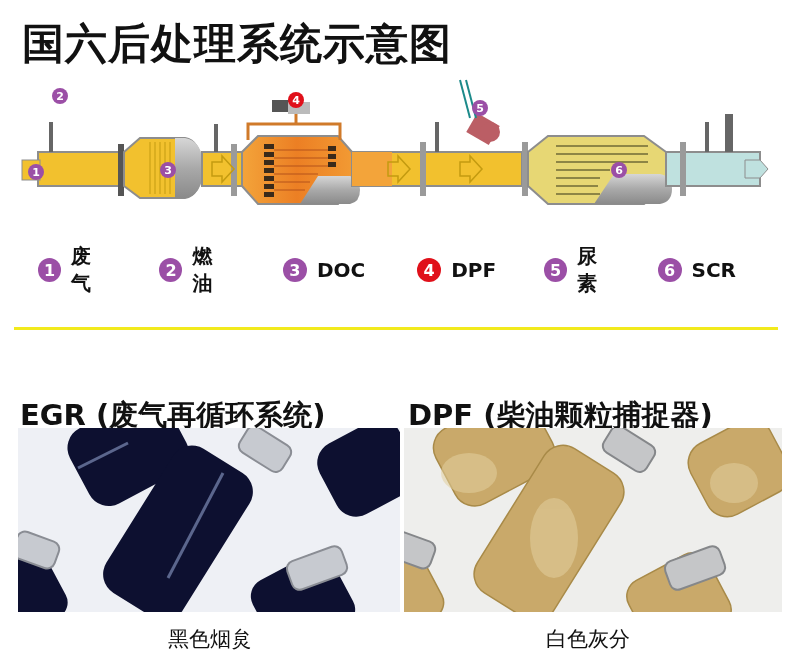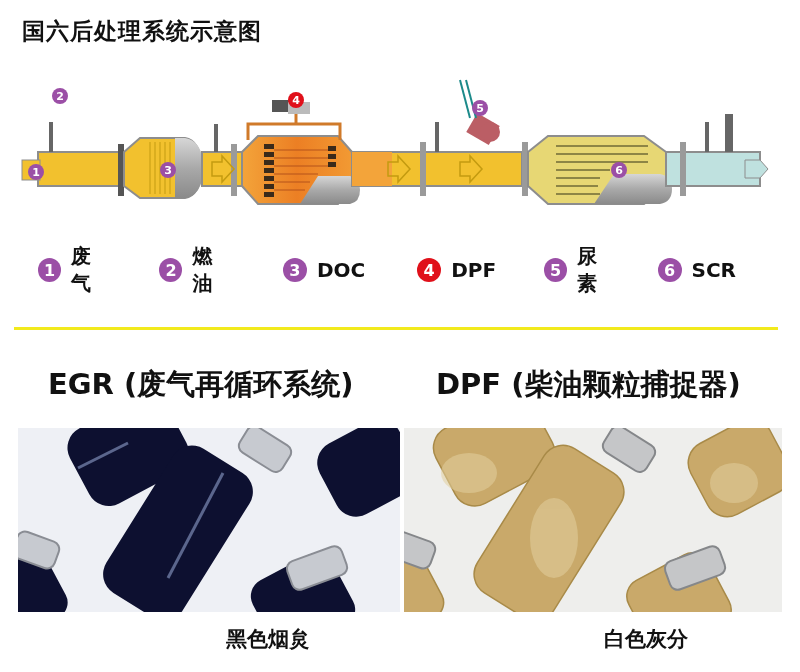--- a/index.html
+++ b/index.html
@@ -1,33 +1,33 @@
 <!DOCTYPE html>
 <html><head>
 <meta charset="utf-8">
 <style>
   html, body { margin: 0; padding: 0; }
   body { width: 800px; height: 672px; background: #ffffff; position: relative; overflow: hidden;
          font-family: "DejaVu Sans", "Liberation Sans", sans-serif; color: #111; }
-  .title { position: absolute; left: 22px; top: 16px; font-size: 23px; font-weight: bold; letter-spacing: 1px; color: #111; }
+  .title { position: absolute; left: 22px; top: 16px; font-size: 42px; font-weight: bold; letter-spacing: 1px; color: #111; }
   .diagram { position: absolute; left: 0; top: 70px; width: 800px; height: 160px; }
   .legend { position: absolute; left: 38px; top: 252px; width: 740px; height: 36px; display: flex; align-items: center; }
   .legend-item { display: flex; align-items: center; margin-right: 42px; }
   .legend-item:nth-child(1) { margin-right: 50px; }
   .legend-item:nth-child(2) { margin-right: 52px; }
   .legend-item:nth-child(3) { margin-right: 52px; }
   .legend-item:nth-child(4) { margin-right: 48px; }
   .legend-item:nth-child(5) { margin-right: 42px; }
   .badge { width: 24px; height: 24px; border-radius: 50%; color: #fff; font-weight: bold; font-size: 16px;
            display: flex; align-items: center; justify-content: center; margin-right: 10px; }
   .legend-label { font-size: 20px; font-weight: bold; color: #111; }
   .divider { position: absolute; left: 14px; top: 327px; width: 764px; height: 3px; background: #f2ea1c; }
-  .section-title { position: absolute; top: 365px; font-size: 29px; font-weight: bold; color: #111; white-space: nowrap; margin-left: 28px; }
+  .section-title { position: absolute; top: 396px; font-size: 29px; font-weight: bold; color: #111; white-space: nowrap; }
   .photo { position: absolute; top: 428px; height: 184px; overflow: hidden; background: #f3f3f5; }
-  .caption { position: absolute; top: 625px; font-size: 21px; font-weight: bold; color: #111; width: 200px; text-align: right; }
+  .caption { position: absolute; top: 625px; font-size: 21px; font-weight: normal; color: #111; width: 200px; text-align: center; }
 </style>
 </head>
 <body>
 
 <div class="title">国六后处理系统示意图</div>
 
 <svg class="diagram" viewBox="0 70 800 160" width="800" height="160">
   <defs>
     <linearGradient id="grayCan" x1="0" y1="0" x2="0" y2="1">
       <stop offset="0" stop-color="#d6d6d6"></stop>

